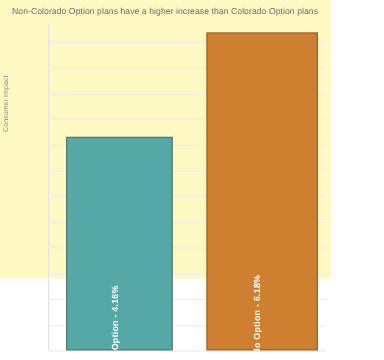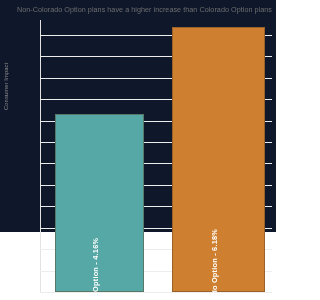--- a/index.html
+++ b/index.html
@@ -10,22 +10,21 @@
     width: 276px;
     height: 300px;
     background: #ffffff;
     font-family: "Liberation Sans", sans-serif;
     overflow: hidden;
   }
   #chart-root {
     position: relative;
     width: 276px;
     height: 232px;
-    background: #0f172a;
-    text-align: right;
+    background: #fef9c3;
   }
 
   
   #chart-title {
     position: absolute;
     left: 10px;
     top: 4px;
     width: 262px;
     font-size: 7.2px;
     line-height: 11px;

